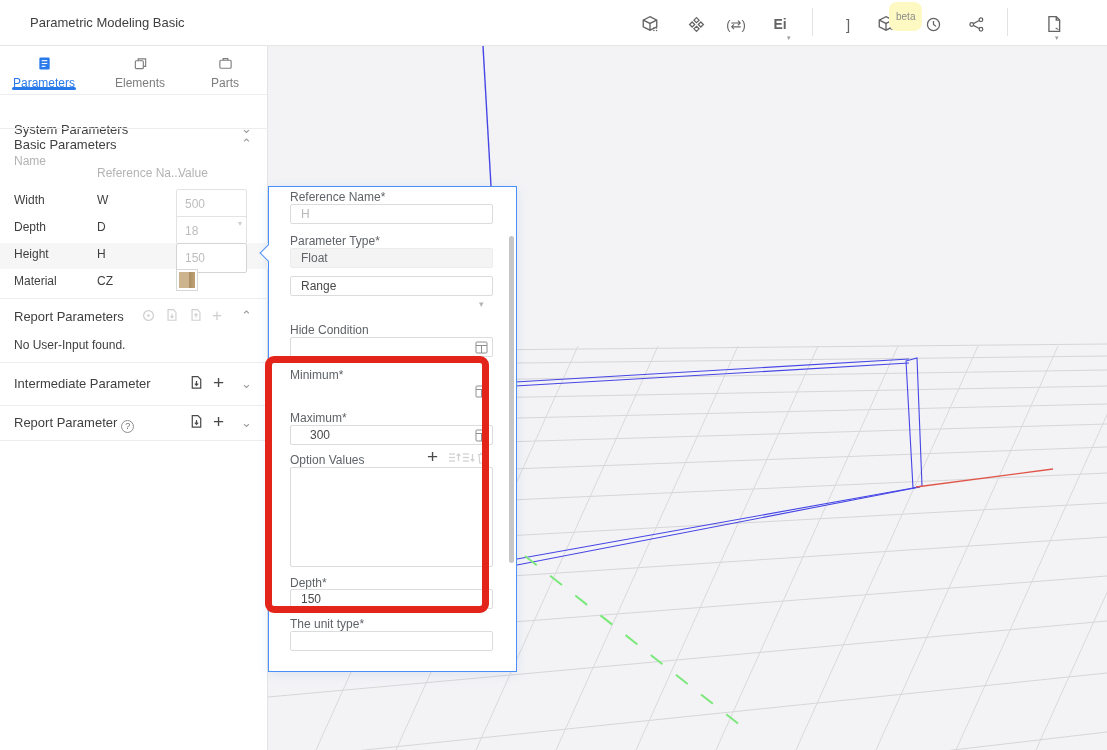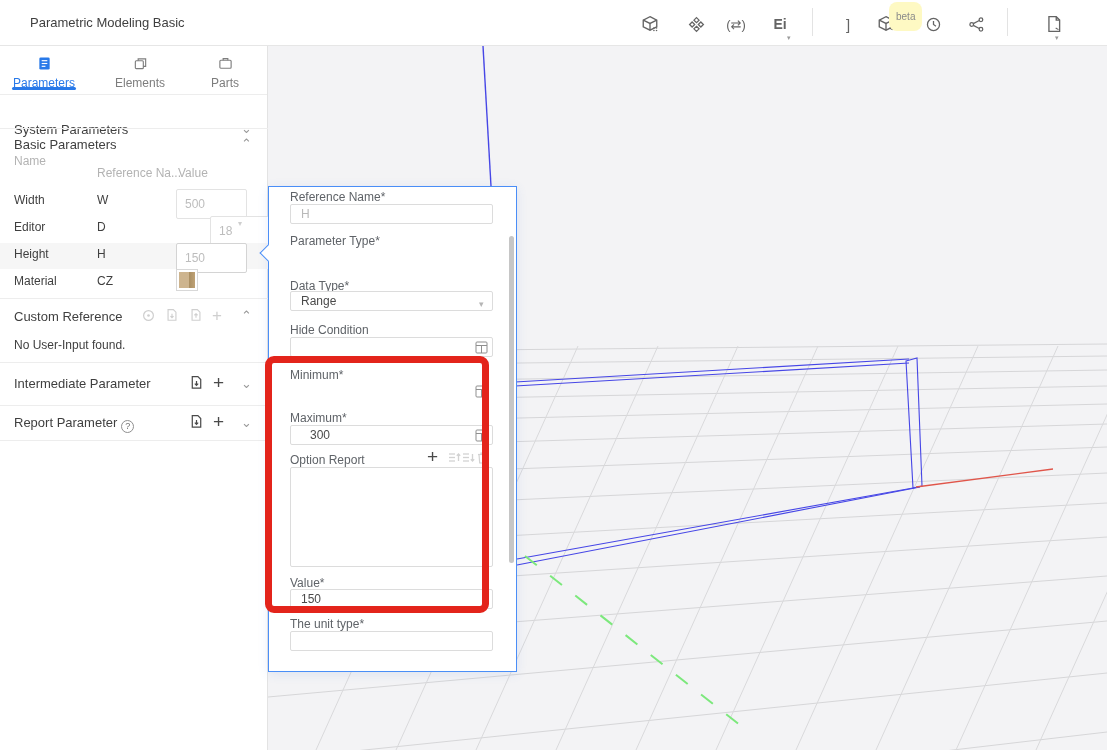--- a/index.html
+++ b/index.html
@@ -226,42 +226,42 @@
   <div class="colhead" style="left:14px; top:108px">Name</div>
   <div class="colhead" style="left:97px; top:120px">Reference Na...</div>
   <div class="colhead" style="left:178px; top:120px">Value</div>
 
   <div>
     <div class="prow-name" style="top:147px">Width</div>
     <div class="prow-ref" style="top:147px">W</div>
     <input class="sb-inp" style="top: 143px;" readonly="" value="500">
   </div>
   <div>
-    <div class="prow-name" style="top:174px">Editor</div>
+    <div class="prow-name" style="top:174px">Depth</div>
     <div class="prow-ref" style="top:174px">D</div>
-    <input class="sb-inp" style="top: 170px; margin-left: 34px;" readonly="" value="18">
+    <input class="sb-inp" style="top: 170px;" readonly="" value="18">
     <div class="abs" style="left:238px; top:173px; font-size:8px; color:#cfcfcf;">▾</div>
   </div>
   <div>
     <div class="hl-row" style="top:197px"></div>
     <div class="prow-name" style="top:201px">Height</div>
     <div class="prow-ref" style="top:201px">H</div>
     <input class="sb-inp" style="top: 197px; border-color: rgb(212, 212, 212);" readonly="" value="150">
   </div>
   <div>
     <div class="prow-name" style="top:228px">Material</div>
     <div class="prow-ref" style="top:228px">CZ</div>
     <div class="swatch-outer" style="top:223px">
         <div class="swatch-inner"></div>
       </div>
   </div>
   <div class="sec-div" style="top:252px"></div>
 
   <div class="sec-row" style="top:252px; height:36px;">
-    <div class="sec-title" style="top:11px">Custom Reference</div>
+    <div class="sec-title" style="top:11px">Report Parameters</div>
     <div class="gray-ic" style="left:141px; top:10px">
       <svg width="15" height="15" viewBox="0 0 16 16" fill="none" stroke="currentColor" stroke-width="1.3">
           <circle cx="8" cy="8" r="5.2"></circle>
           <circle cx="8" cy="8" r="1.4" fill="currentColor" stroke="none"></circle>
         </svg>
     </div>
     <div class="gray-ic" style="left:165px; top:10px">
       <svg width="14" height="14" viewBox="0 0 16 16" fill="none" stroke="currentColor" stroke-width="1.3">
           <path d="M3.5 1.8 H9.5 L12.5 4.8 V14 H3.5 Z"></path>
           <path d="M8 6.5 V11 M6.2 9.2 L8 11 L9.8 9.2"></path>
@@ -306,23 +306,24 @@
   <div class="sec-div" style="top:394px"></div>
 </div>
 
 <div class="dialog">
   <div class="dlg-caret"></div>
 
   <div class="lbl" style="top:3px">Reference Name*</div>
   <input class="inp ph" style="top: 17px;" readonly="" value="H">
 
   <div class="lbl" style="top:47px">Parameter Type*</div>
+  <input class="inp disabled" style="top: 61px;" readonly="" value="Float">
 
   <div class="lbl" style="top:92px">Data Type*</div>
-  <input class="inp" style="top: 104px;" readonly="" value="Range">
+  <input class="inp" style="top: 89px;" readonly="" value="Range">
   <div class="sel-caret" style="top:112px">▾</div>
 
   <div class="lbl" style="top:136px">Hide Condition</div>
   <input class="inp" style="top: 150px;" readonly="" value="">
   <div class="fx-ic" style="top:153px">
     <svg width="13" height="13" viewBox="0 0 13 13" fill="none" stroke="currentColor" stroke-width="1">
         <rect x="1" y="1" width="11" height="11" rx="1"></rect>
         <line x1="1" y1="4.5" x2="12" y2="4.5"></line>
         <line x1="6.5" y1="4.5" x2="6.5" y2="12"></line>
       </svg>
@@ -340,21 +341,21 @@
   <div class="lbl" style="top:224px">Maximum*</div>
   <input class="inp" style="top: 238px; padding-left: 19px;" readonly="" value="300">
   <div class="fx-ic" style="top:241px">
     <svg width="13" height="13" viewBox="0 0 13 13" fill="none" stroke="currentColor" stroke-width="1">
         <rect x="1" y="1" width="11" height="11" rx="1"></rect>
         <line x1="1" y1="4.5" x2="12" y2="4.5"></line>
         <line x1="6.5" y1="4.5" x2="6.5" y2="12"></line>
       </svg>
   </div>
 
-  <div class="lbl" style="top:266px">Option Report</div>
+  <div class="lbl" style="top:266px">Option Values</div>
   <div class="opt-ic" style="left:158px; top:259px; font-size:19px; color:#4a4a4a;">+</div>
   <div class="opt-ic" style="left:179px; top:264px; color:#d2d2d2;">
     <svg width="13" height="13" viewBox="0 0 13 13" fill="none" stroke="currentColor" stroke-width="1.3">
         <line x1="1" y1="3" x2="7" y2="3"></line>
         <line x1="1" y1="6.5" x2="7" y2="6.5"></line>
         <line x1="1" y1="10" x2="7" y2="10"></line>
         <path d="M10.5 10 V3 M8.8 4.7 L10.5 3 L12.2 4.7"></path>
       </svg>
   </div>
   <div class="opt-ic" style="left:193px; top:264px; color:#d2d2d2;">
@@ -367,21 +368,21 @@
   </div>
   <div class="opt-ic" style="left:207px; top:264px; color:#d2d2d2;">
     <svg width="13" height="13" viewBox="0 0 13 13" fill="none" stroke="currentColor" stroke-width="1.2">
         <path d="M2 3.5 H11"></path>
         <path d="M5 3.5 V2 H8 V3.5"></path>
         <path d="M3 3.5 L3.7 12 H9.3 L10 3.5"></path>
       </svg>
   </div>
   <textarea class="ta" style="top: 280px;"></textarea>
 
-  <div class="lbl" style="top:389px">Value*</div>
+  <div class="lbl" style="top:389px">Depth*</div>
   <input class="inp" style="top: 402px;" readonly="" value="150">
 
   <div class="lbl" style="top:430px">The unit type*</div>
   <input class="inp" style="top: 444px;" readonly="">
 
   <div class="dlg-scroll"></div>
 
 </div>
 
 <div class="annotation"></div>

